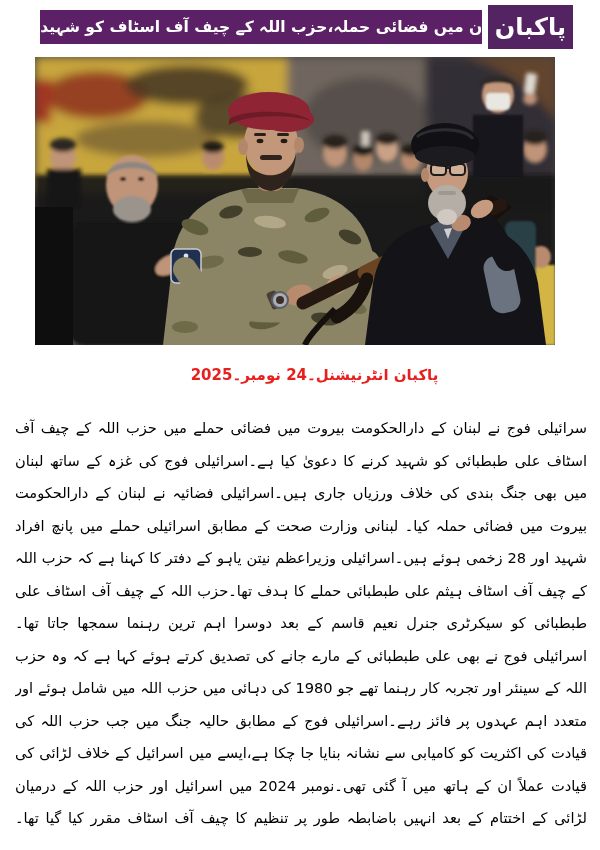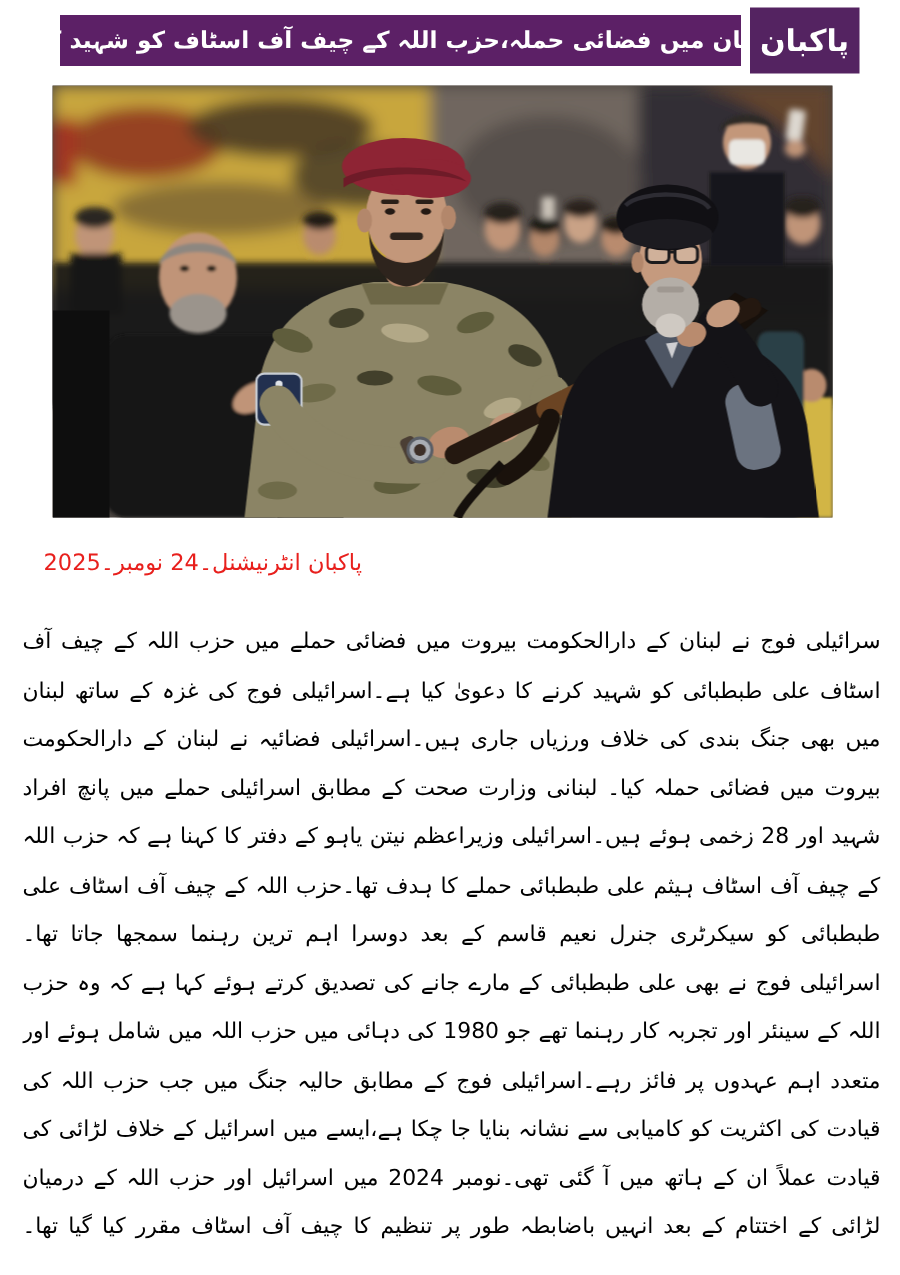--- a/index.html
+++ b/index.html
@@ -16,38 +16,38 @@
     background:#ffffff;overflow:hidden;direction:rtl;
   }
   
   .masthead{
     position:absolute;top:5px;right:27px;left:40px;height:44px;
     display:flex;flex-direction:row;align-items:center;
   }
   .logo-box{
     background:var(--logo-purple);color:#fff;height:44px;min-width:62px;
     display:flex;align-items:center;justify-content:center;
-    font-size:20px;font-weight:bold;padding:0 7px;cursor:pointer;
+    font-size:24px;font-weight:bold;padding:0 7px;cursor:pointer;
   }
   .headline-bar{
     background:var(--purple);color:#fff;height:34px;flex:1;margin-right:6px;
     display:flex;align-items:center;justify-content:center;
     font-size:15.5px;font-weight:bold;white-space:nowrap;overflow:hidden;
     padding:0 8px;
   }
   
   .photo-wrap{
     position:absolute;top:57px;left:35px;width:520px;height:288px;
     background:#4a443f;overflow:hidden;
   }
   .photo-wrap svg{display:block;width:520px;height:288px;}
   
   .dateline{
-    position:absolute;top:366px;left:0;right:0;text-align:left;
-    color:var(--red);font-size:15px;font-weight:normal;padding-left:29px;
+    position:absolute;top:366px;left:0;right:0;text-align:center;
+    color:var(--red);font-size:15px;font-weight:bold;padding-left:29px;
   }
   
   .article{
     position:absolute;top:412px;right:13px;left:15px;bottom:8px;
     color:var(--ink);font-size:14.6px;line-height:32.5px;
     text-align:justify;direction:rtl;overflow:hidden;
   }
 </style>
 </head>
 <body>

